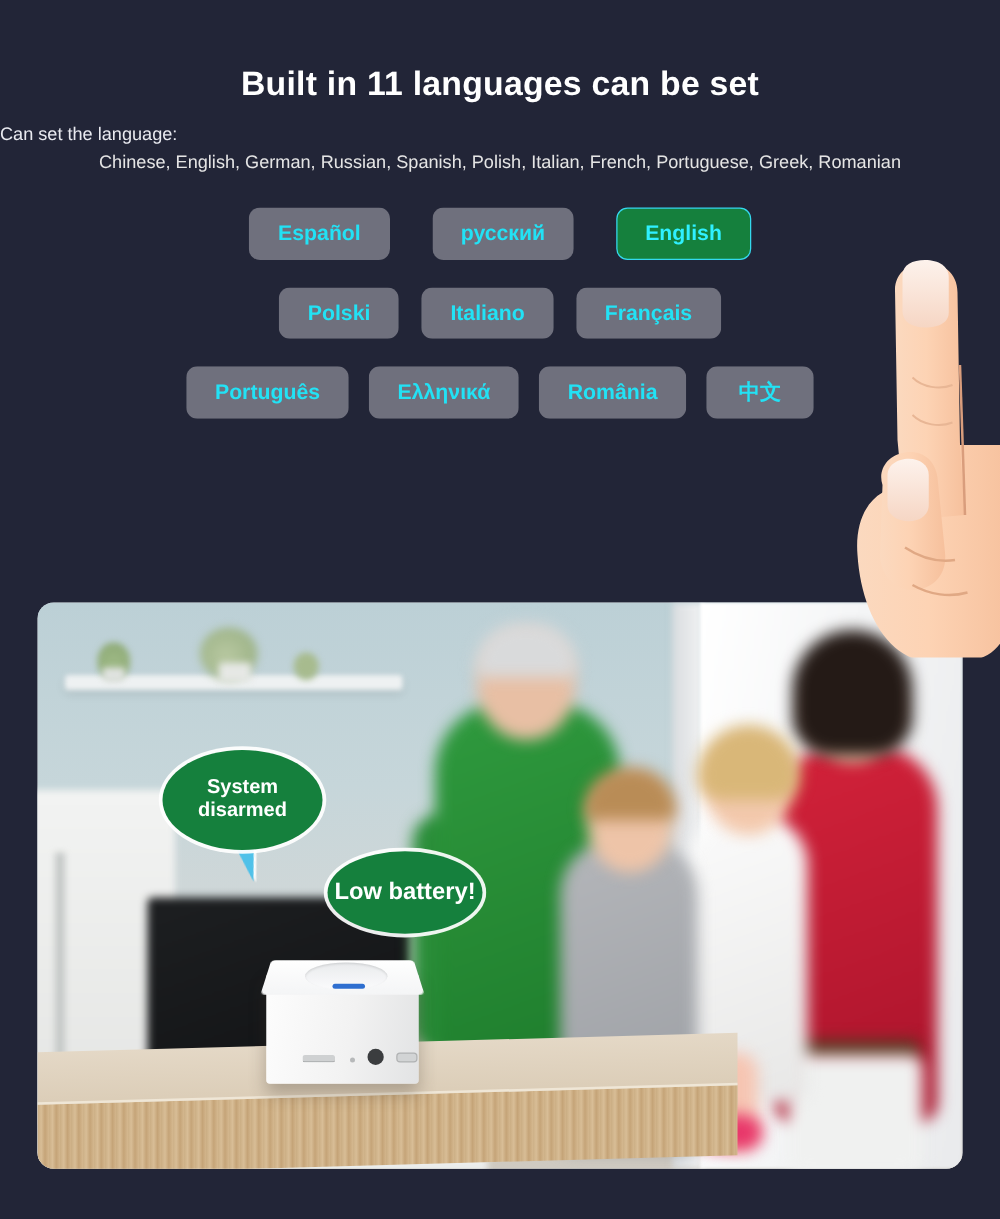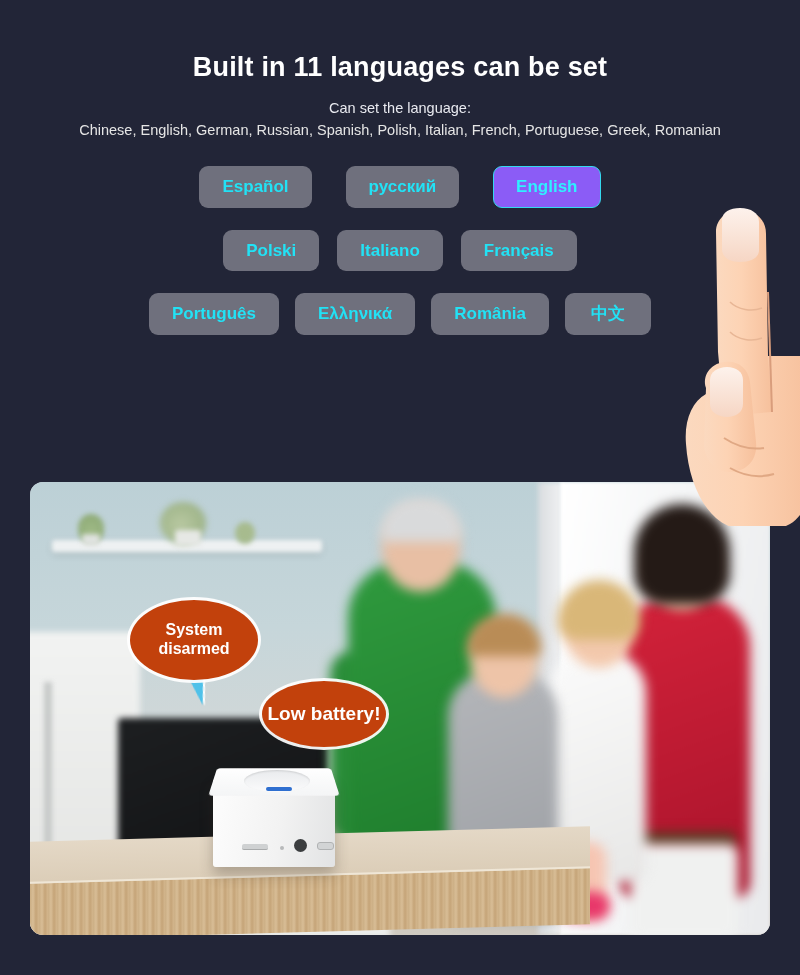--- a/index.html
+++ b/index.html
@@ -14,21 +14,20 @@
   
   .title {
     text-align:center;
     color:#ffffff;
     font-size:27px;
     font-weight:bold;
     letter-spacing:0.2px;
     padding-top:52px;
   }
   .sub-line {
-    text-align:center;
     color:#e9eaf0;
     font-size:14.5px;
     margin-top:17px;
   }
   .sub-line2 {
     text-align:center;
     color:#e5e5e5;
     font-size:14.5px;
     margin-top:6px;
   }
@@ -50,21 +49,21 @@
     font-weight:bold;
     border-radius:9px;
     padding:10px 22px;
     min-width:86px;
     text-align:center;
     line-height:1.15;
     white-space:nowrap;
     border:1px solid transparent;
   }
   .lang-btn.selected {
-    background:#8b5cf6;
+    background:#15803d;
     border:1px solid #34d9ee;
     color:#2ff0ff;
   }
 
   
   .hand {
     position:absolute;
     left:672px;
     top:206px;
     width:140px;
@@ -205,21 +204,21 @@
   }
   .dev-led { left:236px; top:305px; width:26px; height:4px; background:#2f6fd0; border-radius:2px; }
   .dev-slot1 { left:212px; top:362px; width:26px; height:6px; background:#cfd1d2; border-radius:2px; border-bottom:1px solid #a9abac;}
   .dev-dot   { left:250px; top:364px; width:4px; height:4px; background:#b7b9ba; border-radius:50%;}
   .dev-jack  { left:264px; top:357px; width:13px; height:13px; background:#3b3d3f; border-radius:50%;}
   .dev-usb   { left:287px; top:360px; width:17px; height:8px; background:#d2d4d5; border-radius:3px; border:1px solid #b0b2b3;}
 
   
   .bubble {
     position:absolute;
-    background:#c2410c;
+    background:#15803d;
     color:#ffffff;
     font-weight:bold;
     text-align:center;
     display:flex; align-items:center; justify-content:center;
     border-radius:50%;
     box-shadow:0 0 0 3px rgba(255,255,255,0.92);
     z-index:3;
     line-height:1.18;
   }
   .bubble-1 { left:130px; top:600px; width:128px; height:80px; font-size:16px; }

